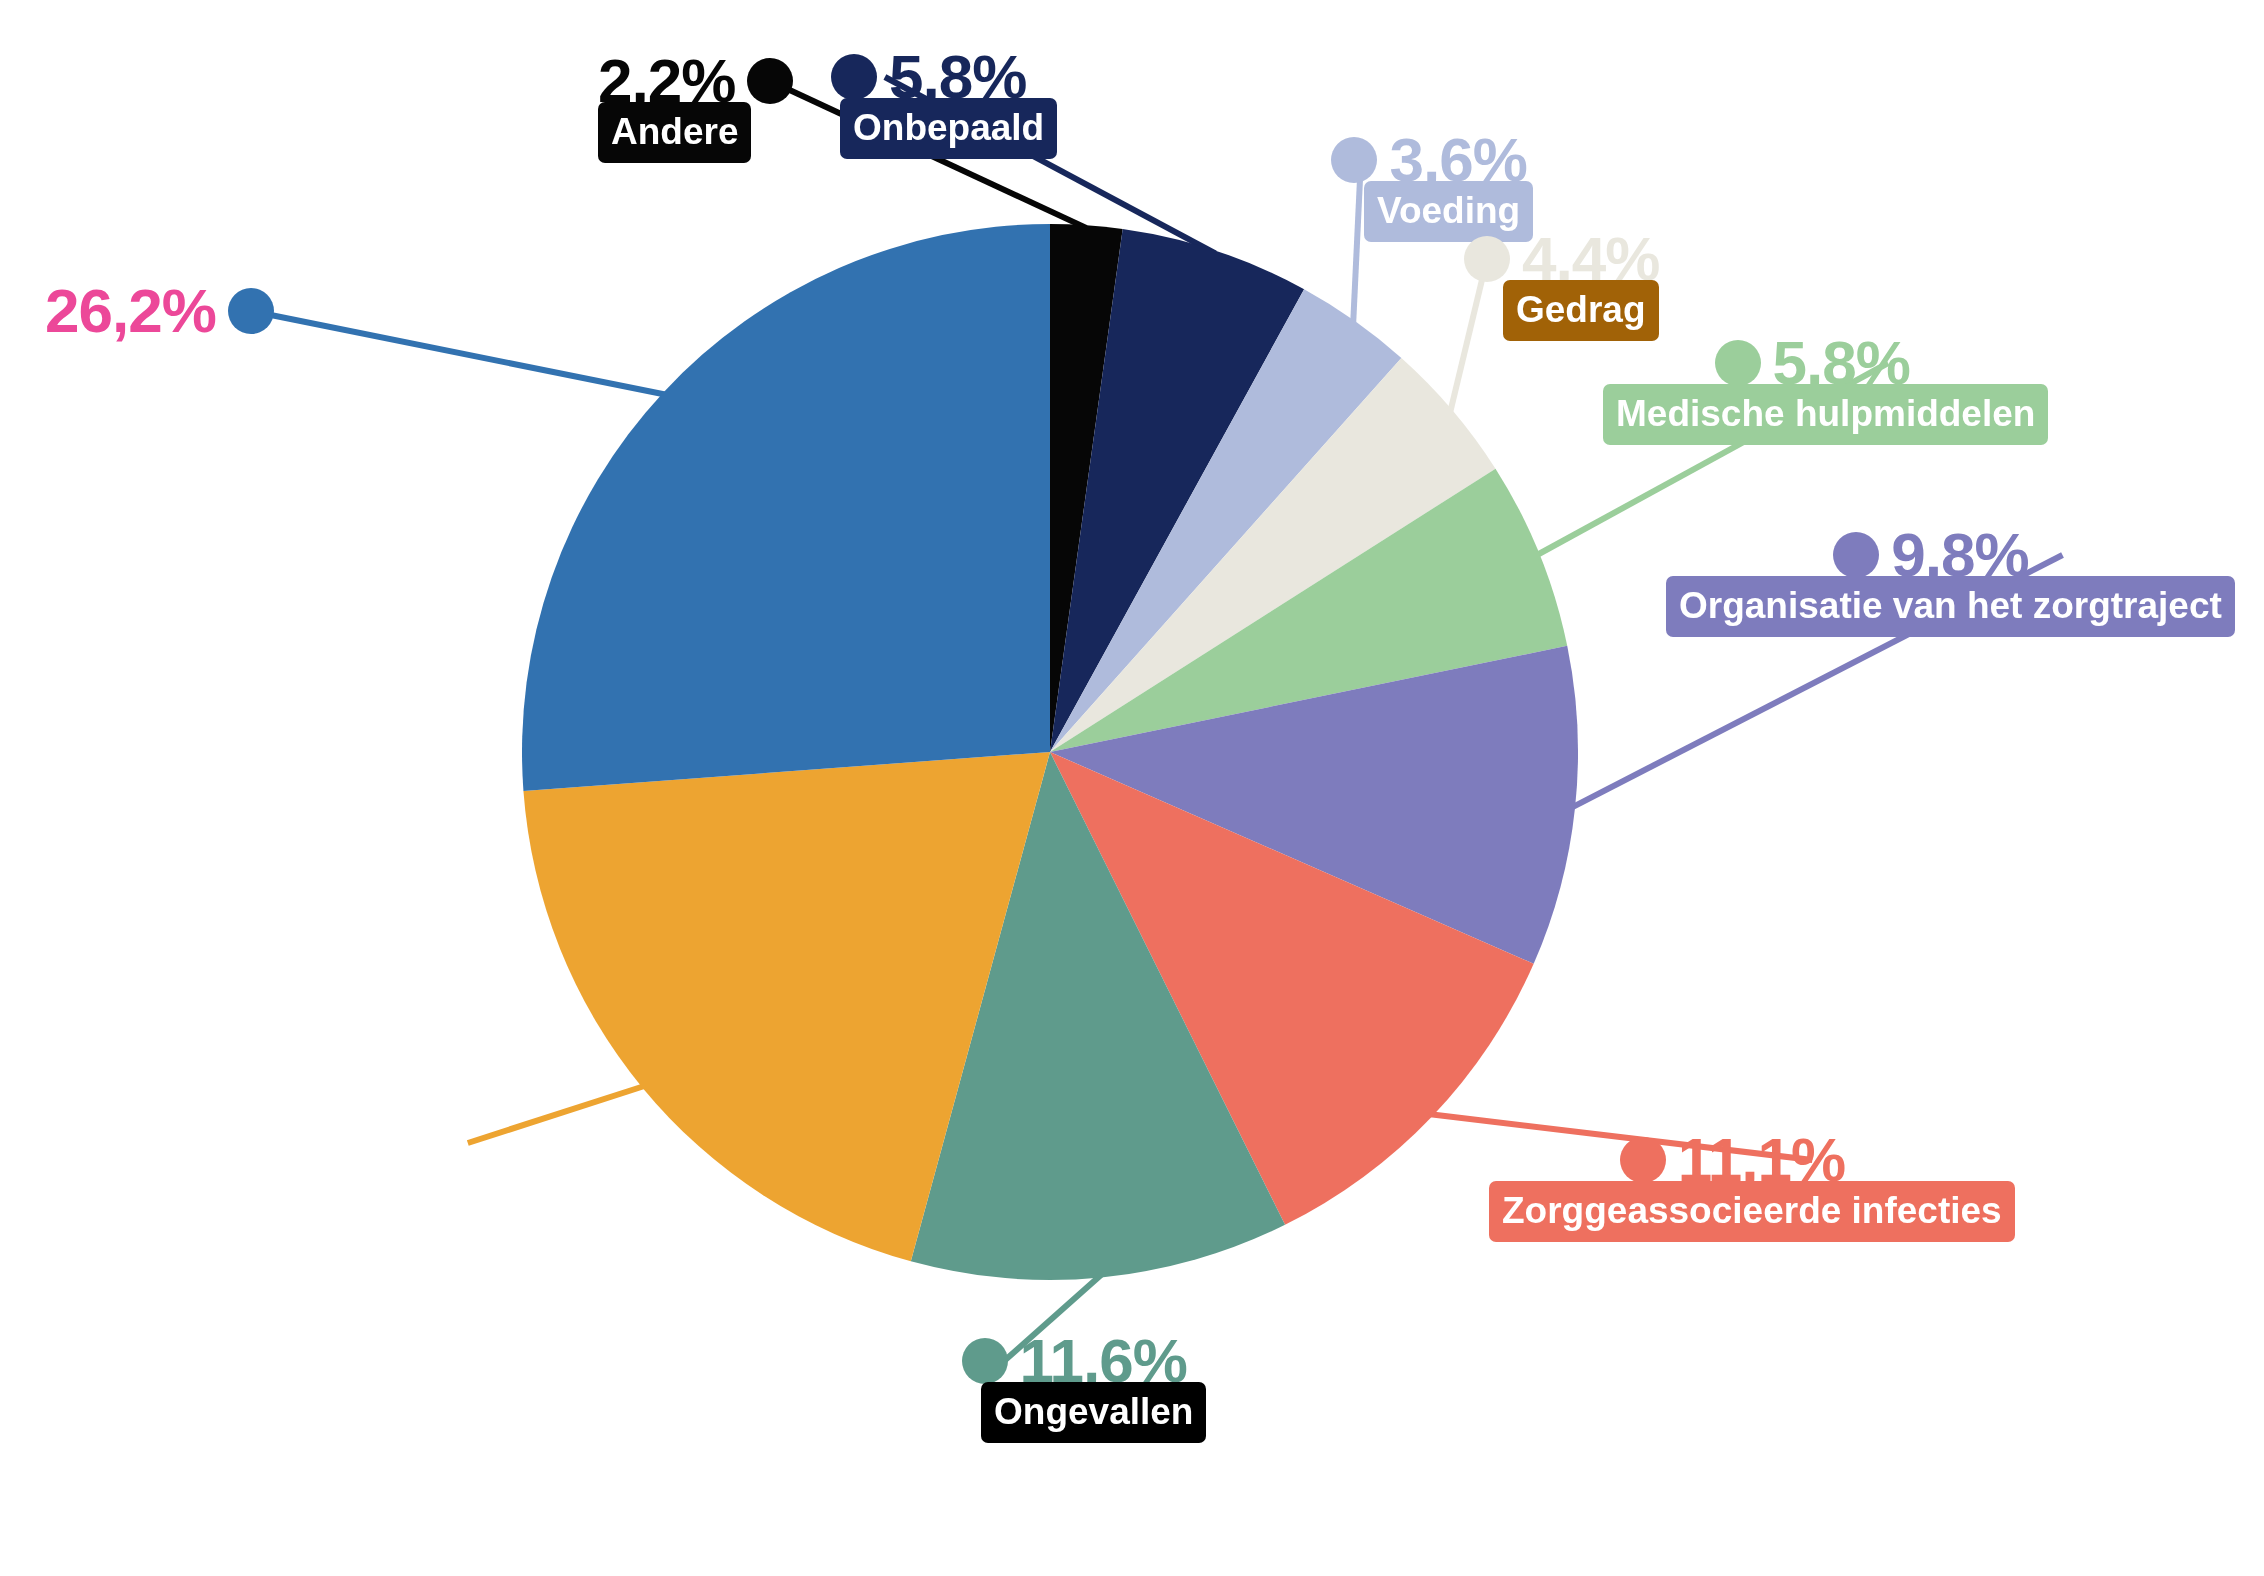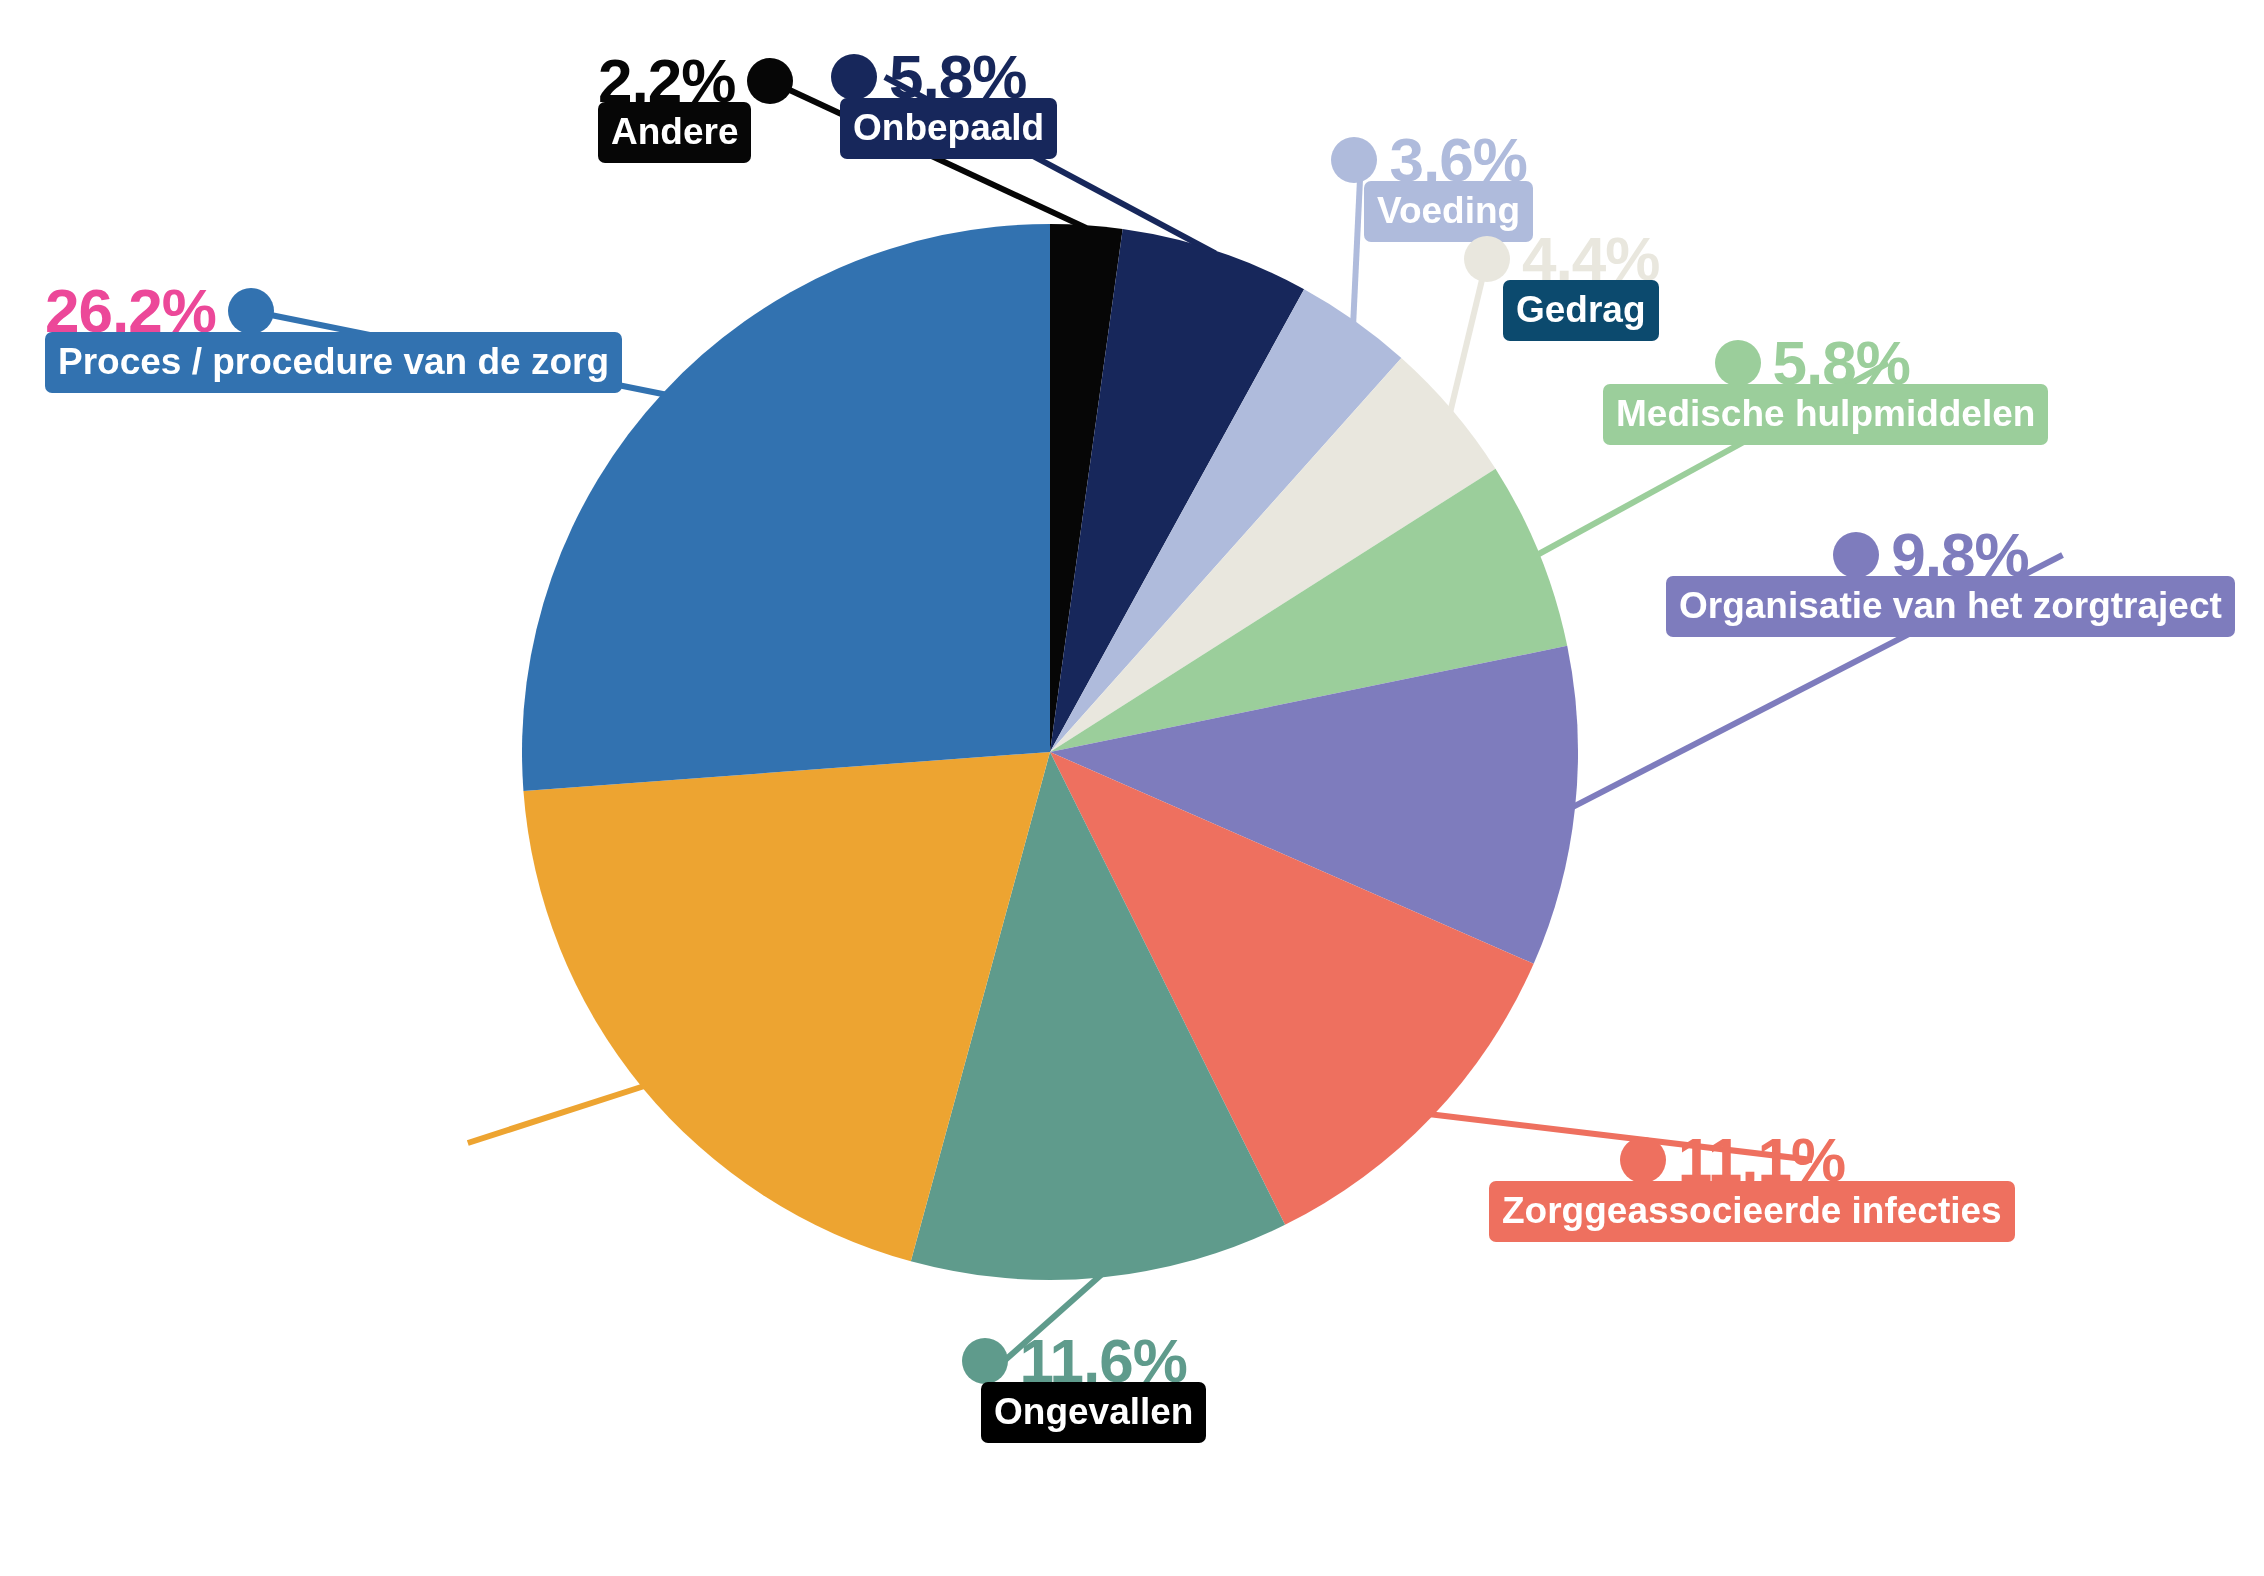--- a/index.html
+++ b/index.html
@@ -111,21 +111,21 @@
       <span class="dot" style="background: rgb(175, 187, 220);"></span>
     </div>
     <div class="chipwrap"><span class="chip" style="background: rgb(175, 187, 220); color: rgb(255, 255, 255);">Voeding</span></div>
   </div>
 
   <div class="callout" id="c-gedrag">
     <div class="rowpct rev">
       <span class="pct" style="color: rgb(233, 231, 222);">4,4%</span>
       <span class="dot" style="background: rgb(233, 231, 222);"></span>
     </div>
-    <div class="chipwrap"><span class="chip" style="background: #0c4a6e; color: rgb(255, 255, 255);">Gedrag</span></div>
+    <div class="chipwrap"><span class="chip" style="background: #a16207; color: rgb(255, 255, 255);">Gedrag</span></div>
   </div>
 
   <div class="callout" id="c-hulpmiddelen">
     <div class="rowpct rev">
       <span class="pct" style="color: rgb(155, 206, 155);">5,8%</span>
       <span class="dot" style="background: rgb(155, 206, 155);"></span>
     </div>
     <div class="chipwrap"><span class="chip" style="background: rgb(155, 206, 155); color: rgb(255, 255, 255);">Medische hulpmiddelen</span></div>
   </div>
 
@@ -152,16 +152,15 @@
     </div>
     <div class="chipwrap"><span class="chip" style="background: #000000; color: rgb(255, 255, 255);">Ongevallen</span></div>
   </div>
 
 
   <div class="callout" id="c-proces">
     <div class="rowpct">
       <span class="pct" style="color: #ec4899;">26,2%</span>
       <span class="dot" style="background: rgb(50, 114, 176);"></span>
     </div>
-    <div class="chipwrap"><span class="chip" style="background: rgb(50, 114, 176); color: rgb(255, 255, 255);">Proces / procedure van de zorg</span></div>
   </div>
 
 </div>
 
 </body></html>

